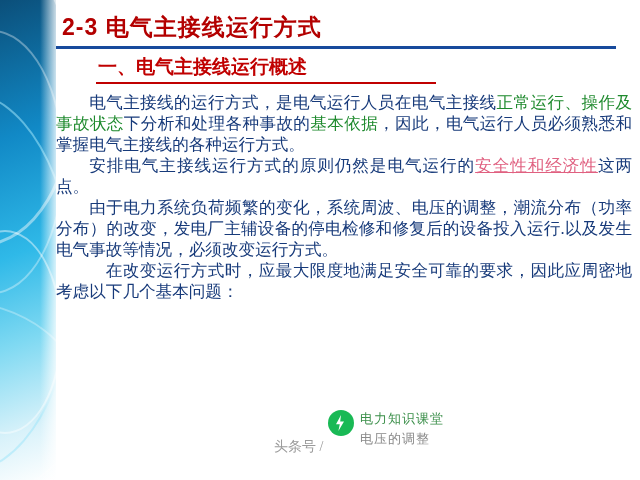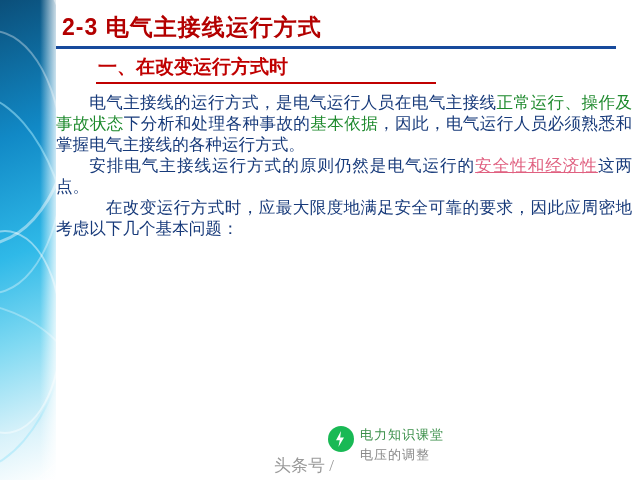--- a/index.html
+++ b/index.html
@@ -100,21 +100,21 @@
     margin: 0 0 0 0;
     text-indent: 2em;
   }
   .p-last { text-indent: 3em; }
   .hl-green { color: #1f8a2e; }
   .hl-pink { color: #e06080; text-decoration: underline; }
 
   
   .watermark {
     position: absolute;
-    right: 6px; bottom: 4px;
+    right: 6px; bottom: 20px;
     width: 224px; height: 52px;
   }
   .wm-logo {
     position: absolute;
     left: 18px; top: 2px;
     width: 26px; height: 26px;
     border-radius: 50%;
     background: #19b955;
   }
   .wm-logo:after {
@@ -140,21 +140,21 @@
     font-family: "Liberation Sans", sans-serif;
     font-size: 13px;
     color: #8a8a8a;
     letter-spacing: 1px;
     white-space: nowrap;
   }
   .wm-source {
     position: absolute;
     left: -36px; top: 30px;
     font-family: Liberation Serif, serif;
-    font-size: 17px;
+    font-size: 14px;
     color: #9a9a9a;
     white-space: nowrap;
     text-align: right;
   }
 </style>
 </head>
 <body>
 
 <div class="slide">
 
@@ -165,26 +165,27 @@
     <div class="swirl s4"></div>
     <div class="swirl s5"></div>
     <div class="band-fade"></div>
   </div>
 
   <div class="content">
 
     <div class="title">2-3  电气主接线运行方式</div>
     <div class="title-rule"></div>
 
-    <div class="subtitle">一、在改变运行方式时</div>
+    <div class="subtitle">一、电气主接线运行概述</div>
     <div class="subtitle-rule"></div>
 
     <div class="body-text">
       <p class="para" id="para-1"><span>电气主接线的运行方式，是电气运行人员在电气主接线</span><span class="hl-green">正常运行、操作及事故状态</span><span>下分析和处理各种事故的</span><span class="hl-green">基本依据</span><span>，因此，电气运行人员必须熟悉和掌握电气主接线的各种运行方式。</span></p>
       <p class="para" id="para-2"><span>安排电气主接线运行方式的原则仍然是电气运行的</span><span class="hl-pink">安全性和经济性</span><span>这两点。</span></p>
+      <p class="para" id="para-3"><span>由于电力系统负荷频繁的变化，系统周波、电压的调整，潮流分布（功率分布）的改变，发电厂主辅设备的停电检修和修复后的设备投入运行.以及发生电气事故等情况，必须改变运行方式。</span></p>
       <p class="para p-last" id="para-4"><span>在改变运行方式时，应最大限度地满足安全可靠的要求，因此应周密地考虑以下几个基本问题：</span></p>
     </div>
 
     <div class="watermark">
       <div class="wm-logo"></div>
       <div class="wm-line1">电力知识课堂</div>
       <div class="wm-line2">电压的调整</div>
       <div class="wm-source">头条号 /</div>
     </div>
 

